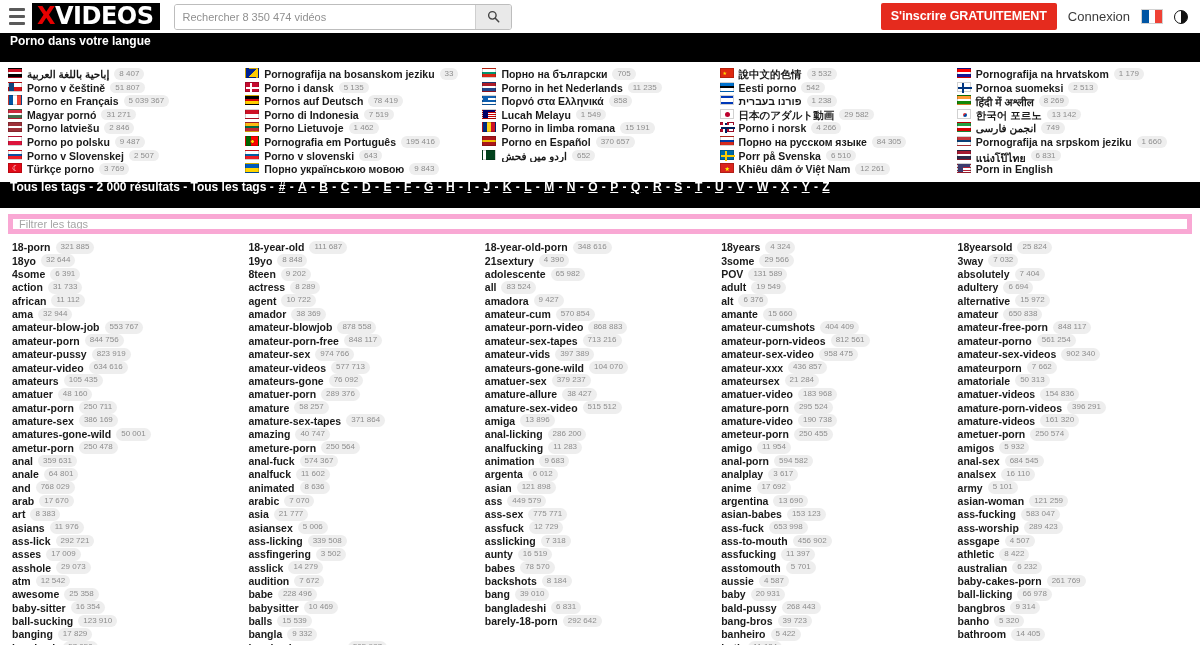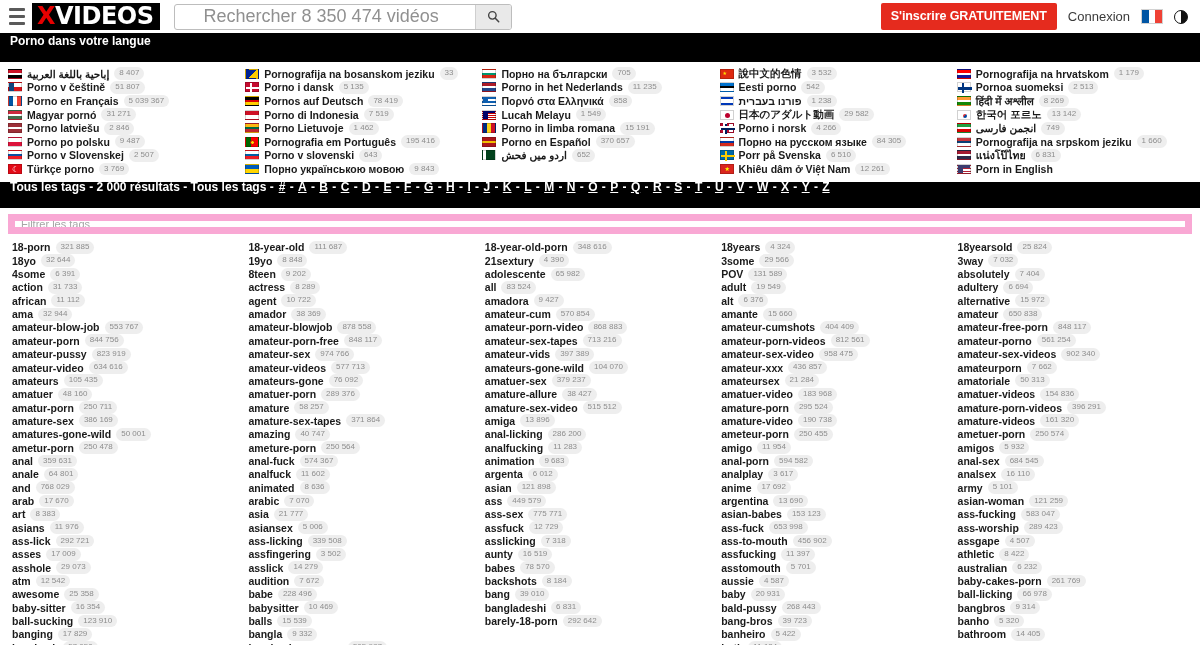--- a/index.html
+++ b/index.html
@@ -54,26 +54,25 @@
     height: 26px;
     border: 1px solid #bdbdbd;
     border-radius: 3px;
     background: #fff;
     overflow: hidden;
   }
   .searchwrap input {
     flex: 1;
     border: none;
     outline: none;
-    padding: 0 17px;
-    font-size: 18px;
+    padding: 0 8px;
+    font-size: 11px;
     color: #333;
     font-family: "Liberation Sans", sans-serif;
     background: #fff;
-    margin-left: 12px;
   }
   .searchwrap input::placeholder { color: #909090; }
   .searchbtn {
     width: 36px;
     background: #e9e9e9;
     border-left: 1px solid #cfcfcf;
     display: flex; align-items: center; justify-content: center;
     cursor: pointer;
   }
 
@@ -140,21 +139,20 @@
   .langs {
     display: grid;
     grid-template-columns: repeat(5, 1fr);
     column-gap: 0px;
     padding: 5px 6px 6px 8px;
     background: #fff;
   }
   .langcol { display: flex; flex-direction: column; }
   .langitem {
     display: flex;
-    align-items: center;
     gap: 5px;
     padding: 1px 0;
     height: 13.6px;
     white-space: nowrap;
     overflow: hidden;
     cursor: pointer;
   }
   .langitem .lname {
     font-size: 10.5px;
     font-weight: bold;
@@ -175,21 +173,21 @@
     font-weight: normal;
     line-height: 1.35;
     white-space: nowrap;
   }
 
   
   .filterwrap { padding: 6px 8px 4px; }
   .filterwrap input {
     width: 100%;
     height: 20px;
-    border: 7px solid #f9a8d4;
+    border: 5px solid #f9a8d4;
     font-size: 11px;
     padding: 0 6px;
     color: #333;
     outline: none;
     font-family: "Liberation Sans", sans-serif;
   }
   .filterwrap input::placeholder { color: #a6a6a6; }
 
   
   .tags {

